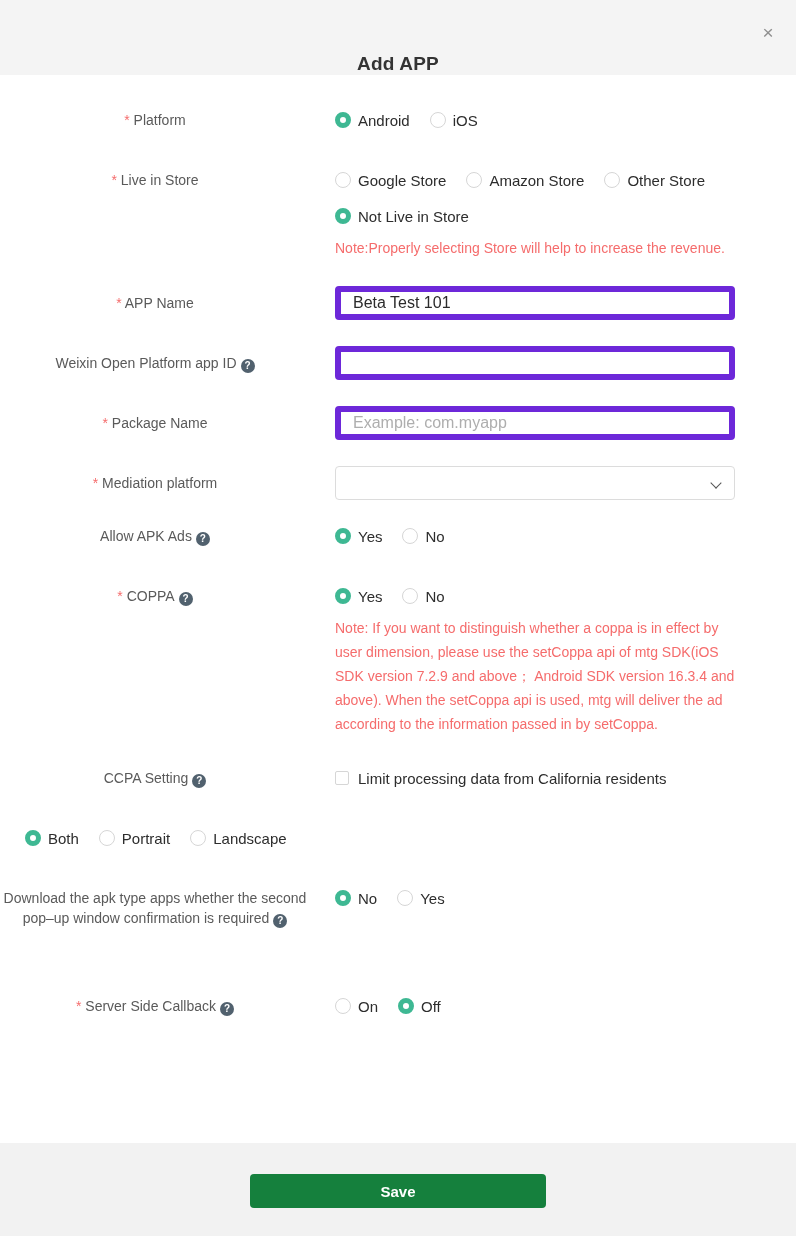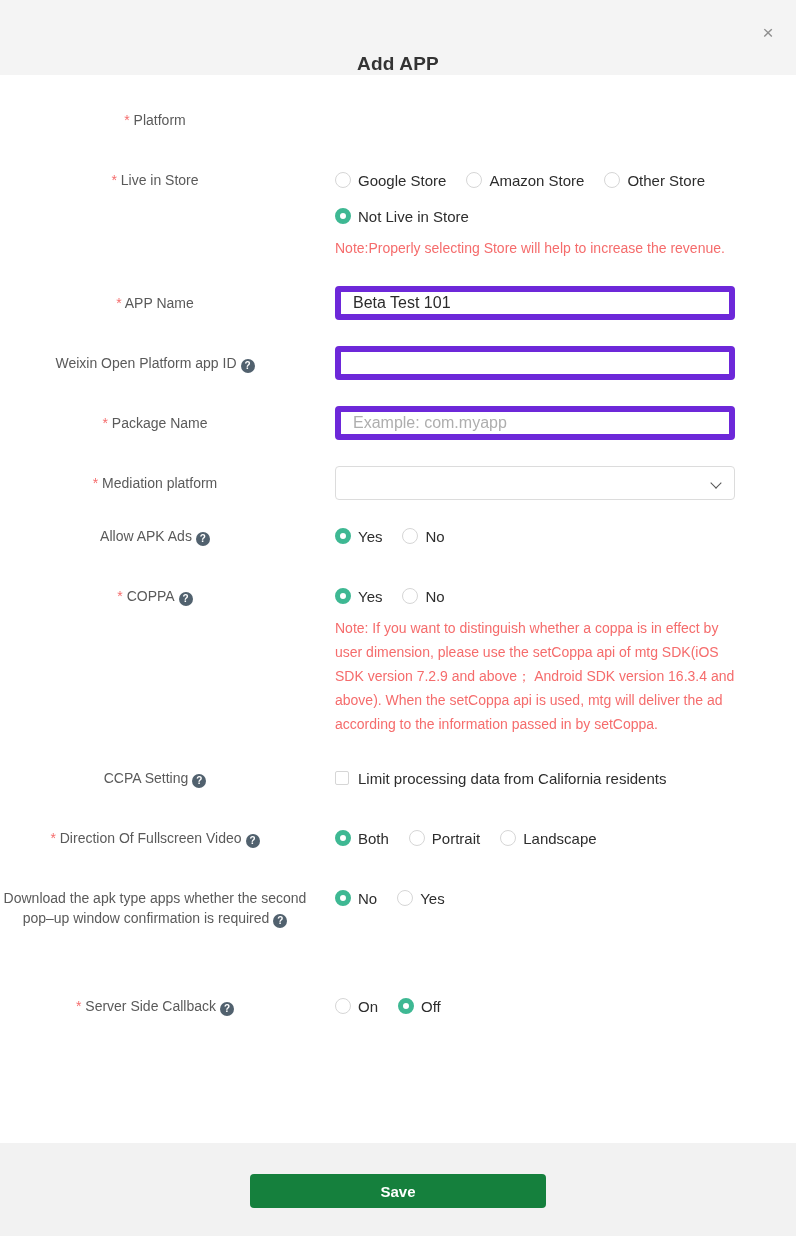--- a/index.html
+++ b/index.html
@@ -100,20 +100,30 @@
   <div class="dlg-title">Add APP</div>
   <div class="dlg-close">×</div>
 </div>
 
 <div class="dlg-body">
 
   <div class="row radiorow" id="row-platform">
     <div class="lbl">
       <span class="req">Platform</span>
     </div>
+    <div class="ctl optline">
+      <label class="radio">
+        <span class="rb on"></span>
+        <span class="rl">Android</span>
+      </label>
+      <label class="radio">
+        <span class="rb"></span>
+        <span class="rl">iOS</span>
+      </label>
+    </div>
   </div>
 
   <div class="row top" id="row-live">
     <div class="lbl">
       <span class="req">Live in Store</span>
     </div>
     <div class="ctl">
       <div class="optline">
         <label class="radio">
           <span class="rb"></span>
@@ -217,23 +227,20 @@
     </div>
     <div class="ctl optline">
       <label class="check">
         <span class="cb"></span>
         <span class="cl">Limit processing data from California residents</span>
       </label>
     </div>
   </div>
 
   <div class="row radiorow">
-    <div class="lbl">
-      <span class="req">Direction Of Fullscreen Video</span><span class="q"></span>
-    </div>
     <div class="ctl optline">
       <label class="radio">
         <span class="rb on"></span>
         <span class="rl">Both</span>
       </label>
       <label class="radio">
         <span class="rb"></span>
         <span class="rl">Portrait</span>
       </label>
       <label class="radio">

